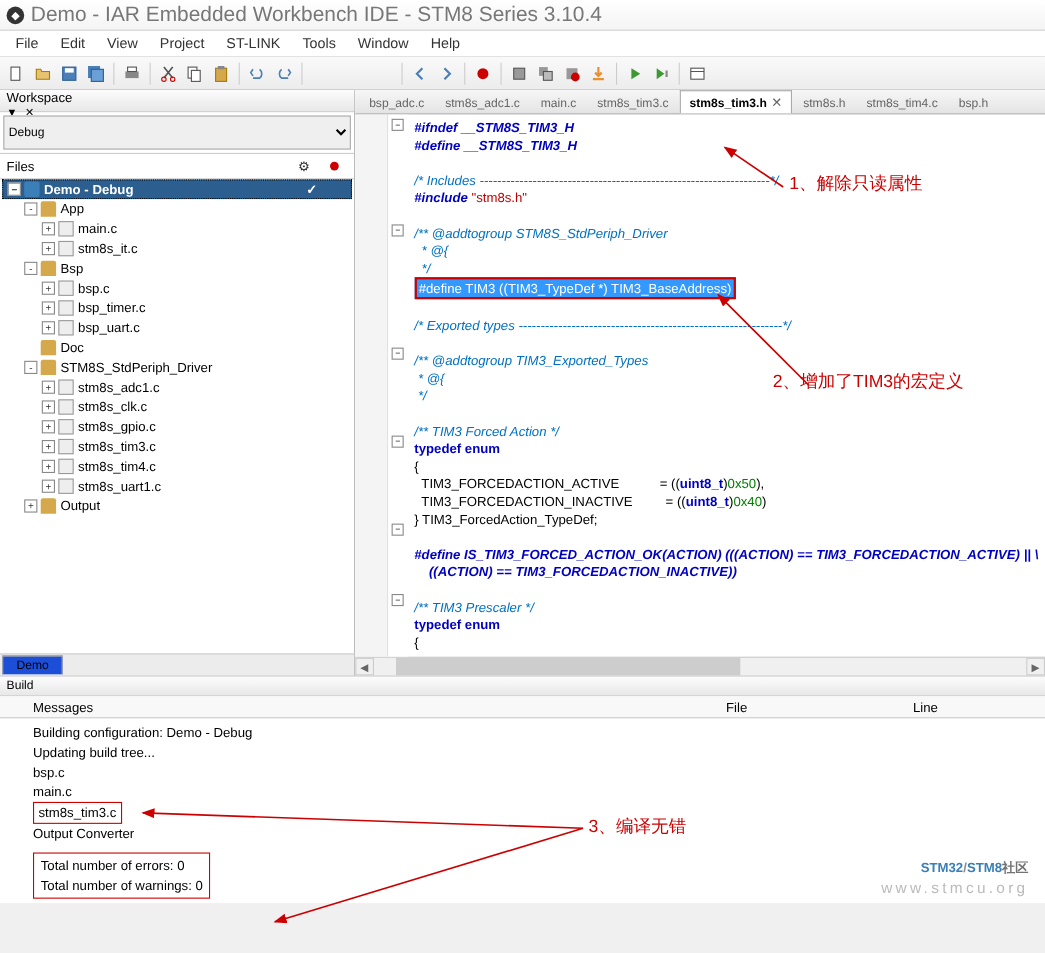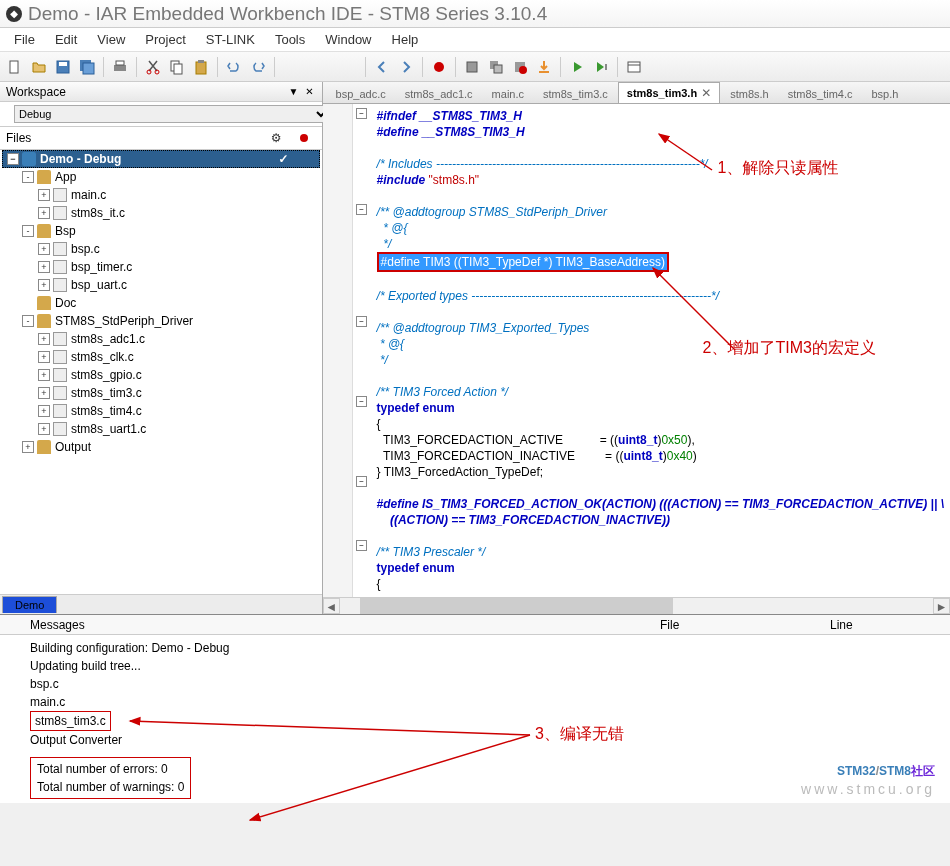--- a/index.html
+++ b/index.html
@@ -8,24 +8,24 @@
 .title-bar .icon { width:16px; height:16px; background:#333; border-radius:50%; margin-right:6px; display:flex; align-items:center; justify-content:center; color:#fff; font-size:10px; }
 .title-bar .title { color:#777; font-size:19px; }
 .menu-bar { background:#fff; height:24px; display:flex; align-items:center; padding:0 4px; border-bottom:1px solid #e0e0e0; }
 .menu-bar span { padding:3px 10px; color:#333; cursor:default; font-size:13px; }
 .toolbar { background:linear-gradient(to bottom,#fafafa,#ececec); height:30px; display:flex; align-items:center; padding:0 4px; border-bottom:1px solid #ccc; gap:2px; }
 .toolbar .tb { width:22px; height:22px; display:flex; align-items:center; justify-content:center; border-radius:2px; cursor:pointer; }
 .toolbar .sep { width:1px; height:20px; background:#ccc; margin:0 3px; }
 .tb svg { width:16px; height:16px; }
 .workspace-area { display:flex; height:532px; }
 .workspace { width:360px; background:#fff; border-right:1px solid #aaa; display:flex; flex-direction:column; }
-.ws-header { background:linear-gradient(to bottom,#fcfcfc,#e8e8e8); height:20px; display:flex; align-items:center; padding:0 6px; border-bottom:1px solid #ccc; font-size:11px; justify-content:space-between; }
+.ws-header { background:linear-gradient(to bottom,#fcfcfc,#e8e8e8); height:20px; display:flex; padding:0 6px; border-bottom:1px solid #ccc; font-size:11px; justify-content:space-between;flex-direction:column; }
 .ws-header .arrows { font-size:10px; letter-spacing:2px; }
 .ws-combo { padding:3px; border-bottom:1px solid #ccc; }
-.ws-combo select { width:100%; height:18px; font-size:11px; border:1px solid #aaa;margin-left:11px; }
+.ws-combo select { width:100%; height:31px; font-size:11px; border:1px solid #aaa; }
 .files-header { display:flex; align-items:center; padding:4px 6px; border-bottom:1px solid #ccc; font-size:11px; }
 .files-header .gear { margin-left:auto; color:#333; }
 .files-header .dot { width:8px; height:8px; background:#c00; border-radius:50%; margin-left:18px; margin-right:8px; }
 .tree { flex:1; overflow:auto; padding:0 2px; }
 .tree-row { display:flex; align-items:center; height:18px; padding-left:4px; cursor:default; white-space:nowrap; }
 .tree-row.selected { background:#2c5f8f; color:#fff; font-weight:bold; border:1px dotted #000; }
 .tree-row .toggle { width:12px; height:12px; border:1px solid #888; display:flex; align-items:center; justify-content:center; font-size:9px; margin-right:3px; cursor:pointer; background:#fff; color:#333; }
 .tree-row .toggle.spacer { border:none; background:none; }
 .tree-row .ficon { width:14px; height:14px; margin-right:4px; }
 .tree-row .check { margin-left:auto; margin-right:30px; }
@@ -58,21 +58,21 @@
 .scrollbar-h .arr { width:17px; text-align:center; line-height:17px; color:#666; border:1px solid #ccc; }
 .build-panel { border-top:1px solid #888; background:#fff; }
 .build-header { background:linear-gradient(to bottom,#fcfcfc,#e8e8e8); height:18px; padding:2px 6px; font-size:11px; border-bottom:1px solid #ccc; }
 .build-cols { display:flex; border-bottom:1px solid #ccc; background:#f8f8f8; height:20px; align-items:center; padding-left:30px; font-size:12px; }
 .build-cols .c1 { flex:0 0 630px; }
 .build-cols .c2 { flex:0 0 170px; }
 .build-body { padding:4px 30px; font-size:13px; font-family:Tahoma,sans-serif; line-height:18px; position:relative; }
 .build-body .boxed { border:1.5px solid #c00; padding:0 4px; display:inline-block; }
 .watermark { position:absolute; right:15px; bottom:5px; text-align:right; font-family:Arial,sans-serif; }
 .watermark .l1 { font-size:26px; font-weight:bold; }
-.watermark .l1 .a { color:#3a7fb8; } .watermark .l1 .b { color:#8c8c8c; } .watermark .l1 .c { color:#6d28d9;margin-top:39px; }
+.watermark .l1 .a { color:#3a7fb8; } .watermark .l1 .b { color:#8c8c8c; } .watermark .l1 .c { color:#737373;margin-top:39px; }
 .watermark .l2 { font-size:14px; color:#bbb; letter-spacing:3px; }
 </style>
 </head>
 <body>
 
 <div class="title-bar">
   <div class="icon">◆</div>
   <div class="title">Demo - IAR Embedded Workbench IDE - STM8 Series 3.10.4</div>
 </div>
 
@@ -409,20 +409,21 @@
     <div class="scrollbar-h">
       <div class="arr">◄</div>
         <div class="thumb"></div>
         <div style="flex:1"></div>
         <div class="arr">►</div>
     </div>
   </div>
 </div>
 
 <div class="build-panel">
+  <div class="build-header">Build</div>
   <div class="build-cols">
     <div class="c1">Messages</div>
     <div class="c2">File</div>
     <div class="c3">Line</div>
   </div>
   <div class="build-body">
     <div>Building configuration: Demo - Debug</div>
     <div>Updating build tree...</div>
     <div>bsp.c</div>
     <div>main.c</div>

